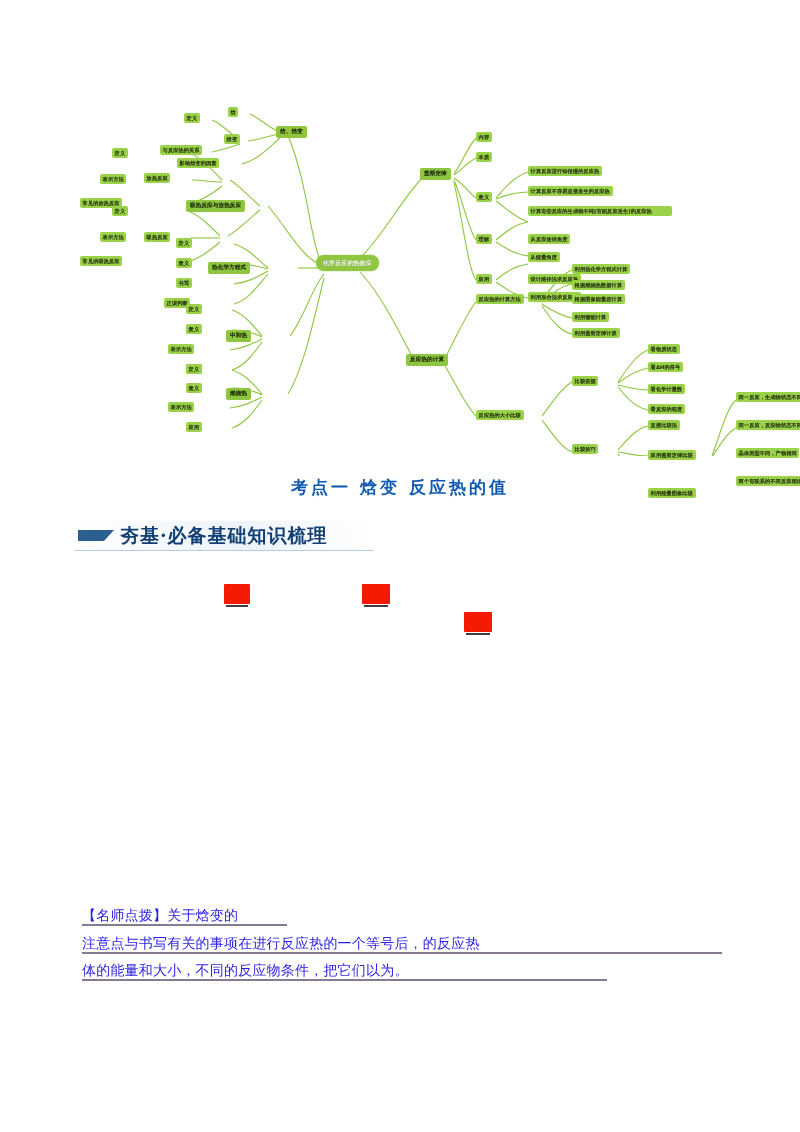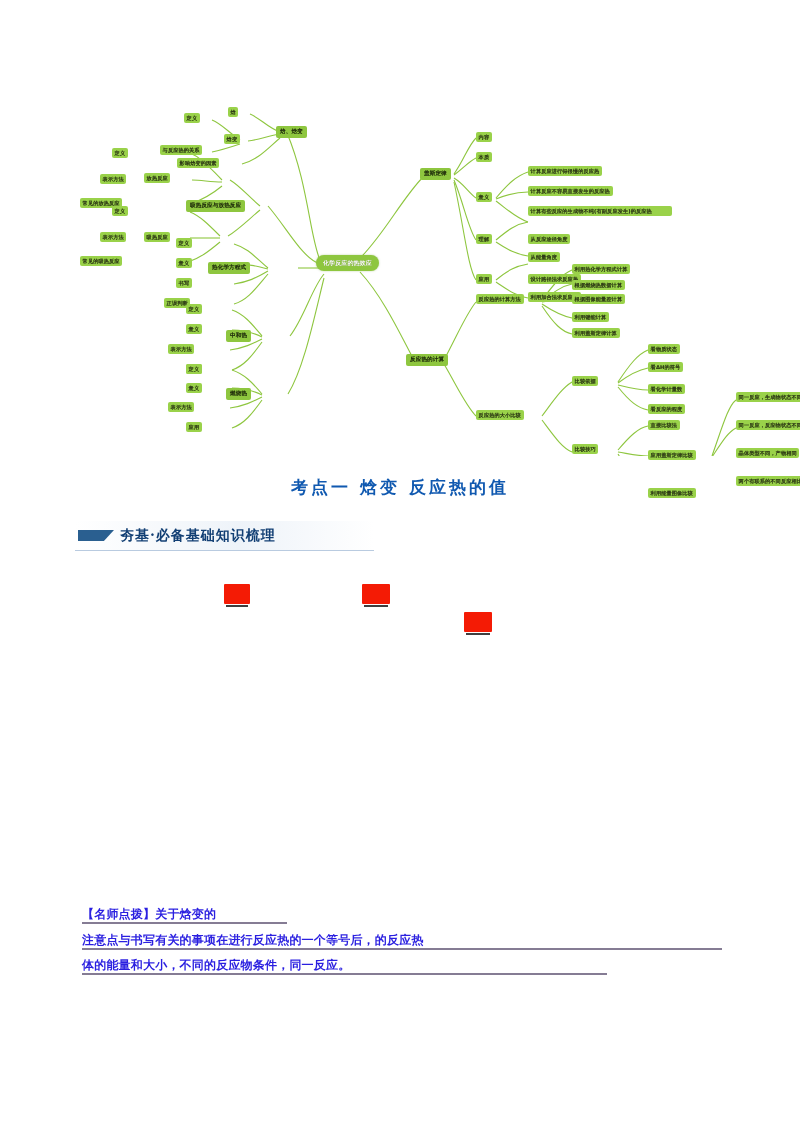--- a/index.html
+++ b/index.html
@@ -71,21 +71,21 @@
     background:linear-gradient(to right,#ffffff 0%,#eef3f9 55%,#ffffff 100%);
     border-bottom:1px solid #b9cbe0;
     display:flex; align-items:center;
   }
   #knowledge-header .flagmark{
     width:36px; height:11px; margin-left:3px; margin-right:6px;
     background:#2a5f90;
     clip-path:polygon(0 0,100% 0,72% 100%,0 100%);
   }
   #knowledge-header .ktext{
-    color:#123f74; font-size:14px; font-weight:700; letter-spacing:1px;
+    color:#123f74; font-size:19px; font-weight:700; letter-spacing:1px;
     font-family:"DejaVu Serif","Liberation Serif", serif;
     filter:blur(.2px);
   }
 
   
   .redacted-red{
     position:absolute;
     background:#f41b05;
     filter:blur(.55px);
     border-radius:1px;
@@ -95,22 +95,22 @@
     position:absolute; left:8%; right:8%; bottom:-3px; height:2.5px;
     background:#1d1d1d; opacity:.85;
   }
 
   
   #note-block{
     position:absolute; left:82px; top:908px; width:640px;
   }
   .note-line{
     color:#2a1fe0;
-    font-size:12px;
-    font-weight:700;
+    font-size:14px;
+    font-weight:400;
     letter-spacing:.2px;
     line-height:1;
     margin-bottom:13.5px;
     white-space:nowrap;
     font-family:"DejaVu Sans","Liberation Sans", sans-serif;
     filter:blur(.45px);
     position:relative;
   }
   .note-line::after{
     content:"";
@@ -297,16 +297,16 @@
     <span class="ktext">夯基·必备基础知识梳理</span>
   </div>
 
   <div class="redacted-red" style="left:224px; top:584px; width:26px; height:20px;"></div>
   <div class="redacted-red" style="left:362px; top:584px; width:28px; height:20px;"></div>
   <div class="redacted-red" style="left:464px; top:612px; width:28px; height:20px;"></div>
 
   <div id="note-block">
     <div class="note-line l1">【名师点拨】关于焓变的</div>
     <div class="note-line l2">注意点与书写有关的事项在进行反应热的一个等号后，的反应热</div>
-    <div class="note-line l3">体的能量和大小，不同的反应物条件，同一反应。</div>
+    <div class="note-line l3">体的能量和大小，不同的反应物条件，把它们以为。</div>
   </div>
 
 </div>
 
 </body></html>

